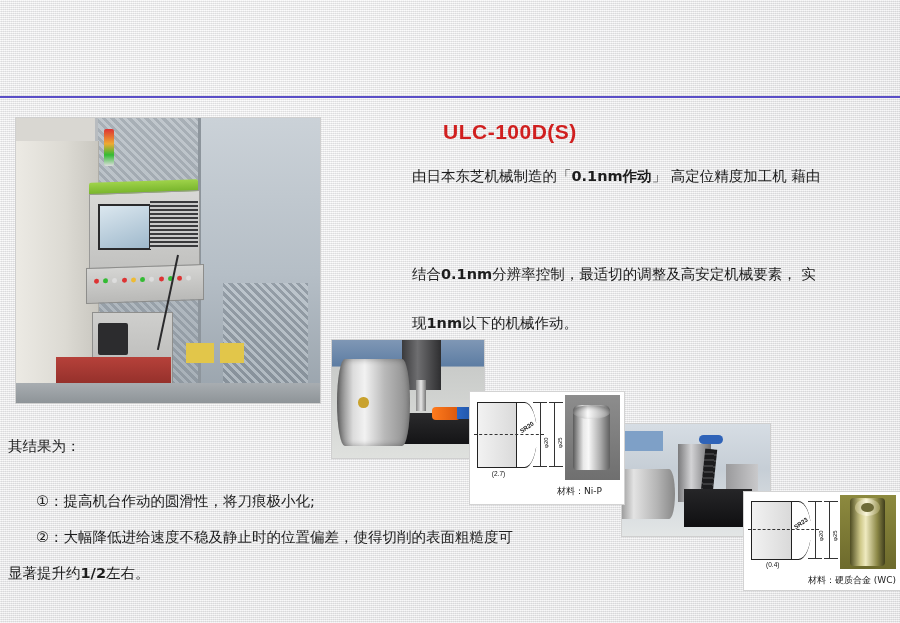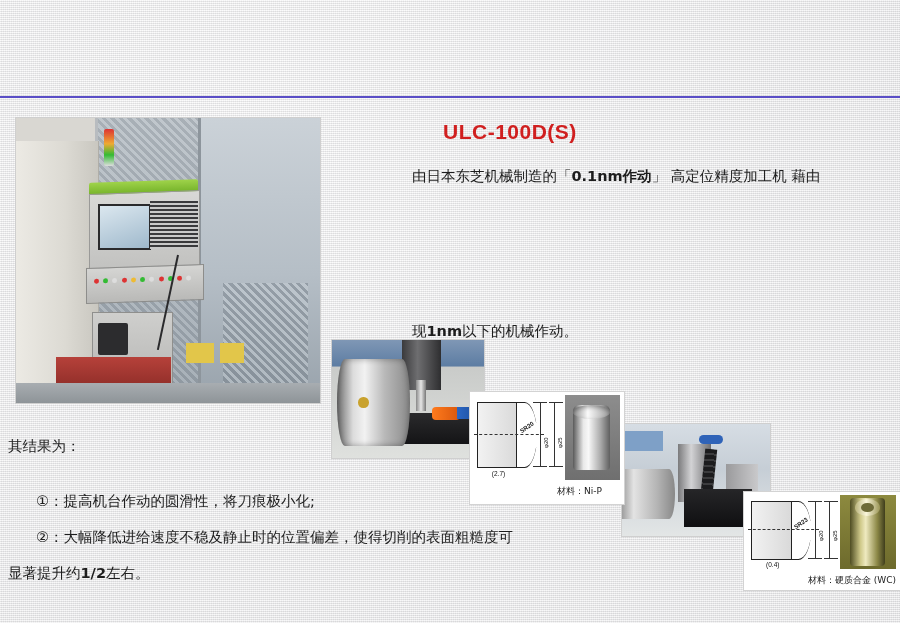--- a/index.html
+++ b/index.html
@@ -36,21 +36,21 @@
   }
   .para{
     position:absolute;left:412px;width:478px;
     font-size:14.5px;color:#1d1d1d;line-height:21px;
     font-family:"DejaVu Sans","Liberation Sans",sans-serif;
   }
   .para b{font-weight:bold;}
   #p1{top:166px;}
   #p2{top:215px;}
   #p3{top:264px;}
-  #p4{top:313px;margin-top:8px;}
+  #p4{top:313px;}
 
   
   .photo{position:absolute;overflow:hidden;background:#555;}
   .photo .inner{position:absolute;inset:0;}
 
   
   #photo-main{left:16px;top:118px;width:304px;height:285px;
     box-shadow:0 0 0 1px #cfcfcf;}
   #photo-main .inner{
     background:
@@ -224,20 +224,23 @@
       <div class="mm-yellow2"></div>
       <div class="mm-floor"></div>
     </div>
   </div>
 
   <div id="model">ULC-100D(S)</div>
 
   <div class="para" id="p1">
     由日本东芝机械制造的「<b>0.1nm作动</b>」 高定位精度加工机 藉由
   </div>
+  <div class="para" id="p3">
+    结合<b>0.1nm</b>分辨率控制，最适切的调整及高安定机械要素， 实
+  </div>
   <div class="para" id="p4">
     现<b>1nm</b>以下的机械作动。
   </div>
 
   <div class="photo" id="photo-chuck">
     <div class="inner">
       <div class="ch-spindle"></div>
       <div class="ch-tool"></div>
       <div class="ch-dark"></div>
       <div class="ch-orange"></div>

